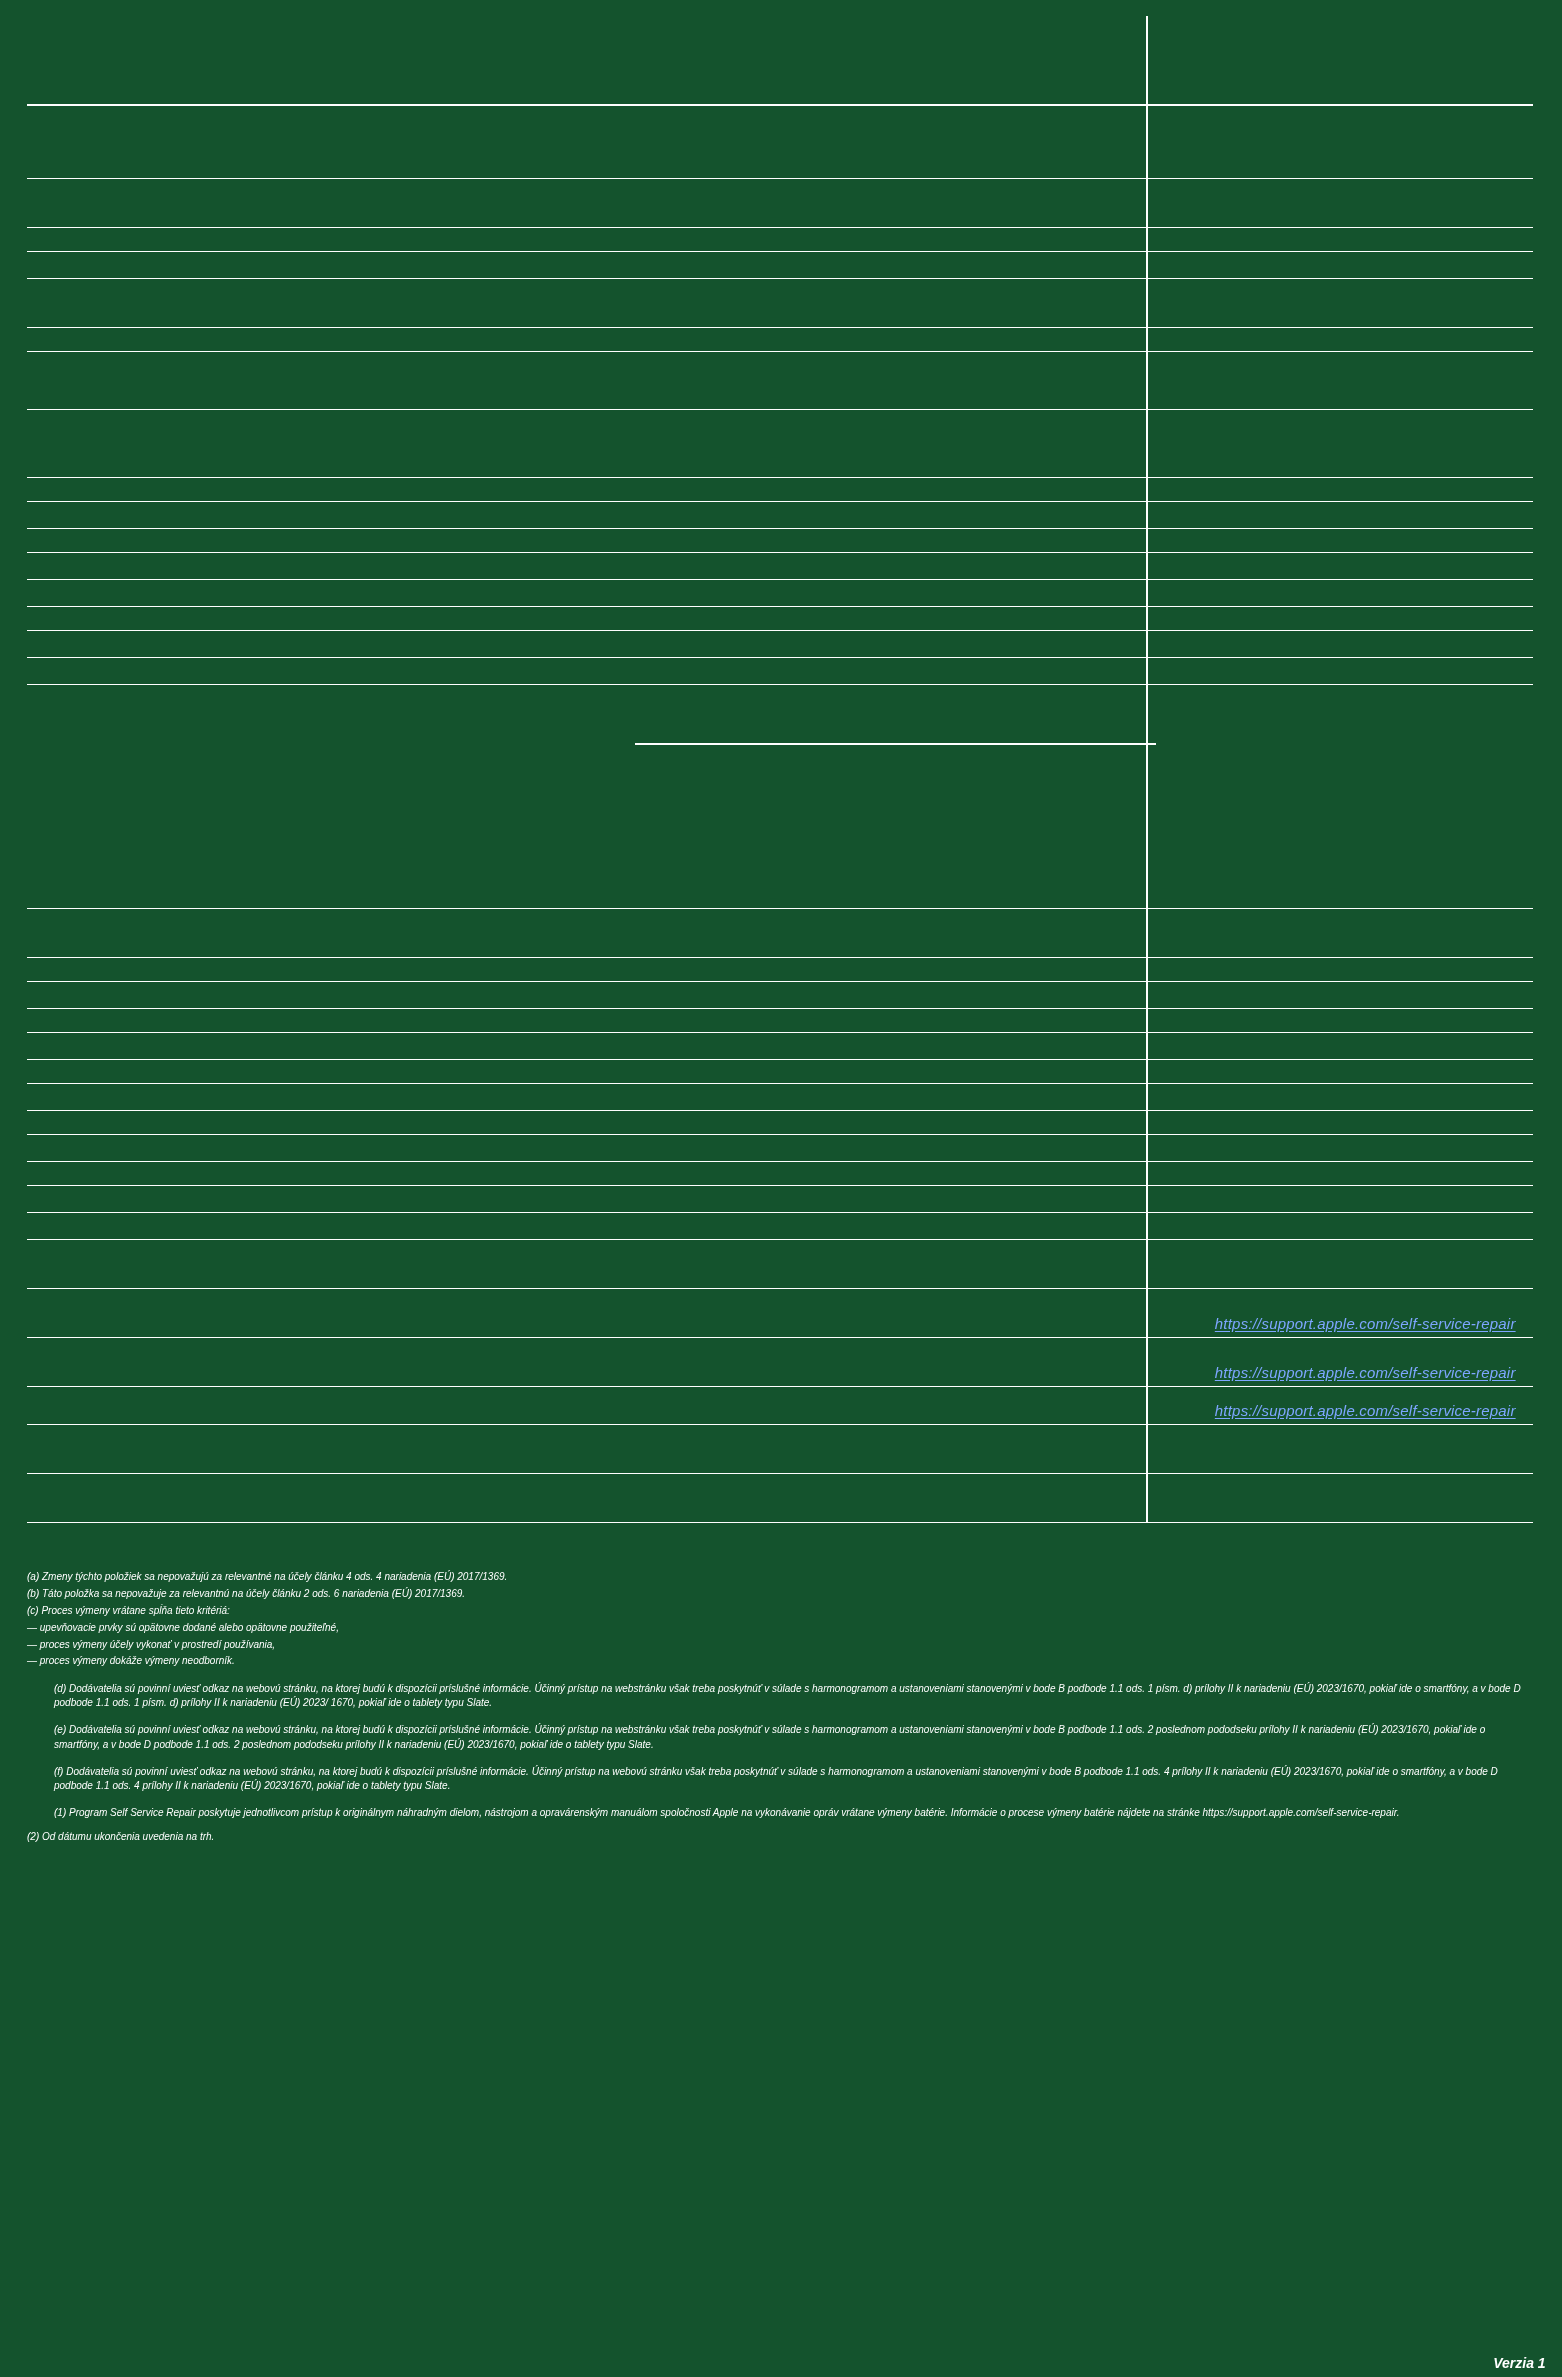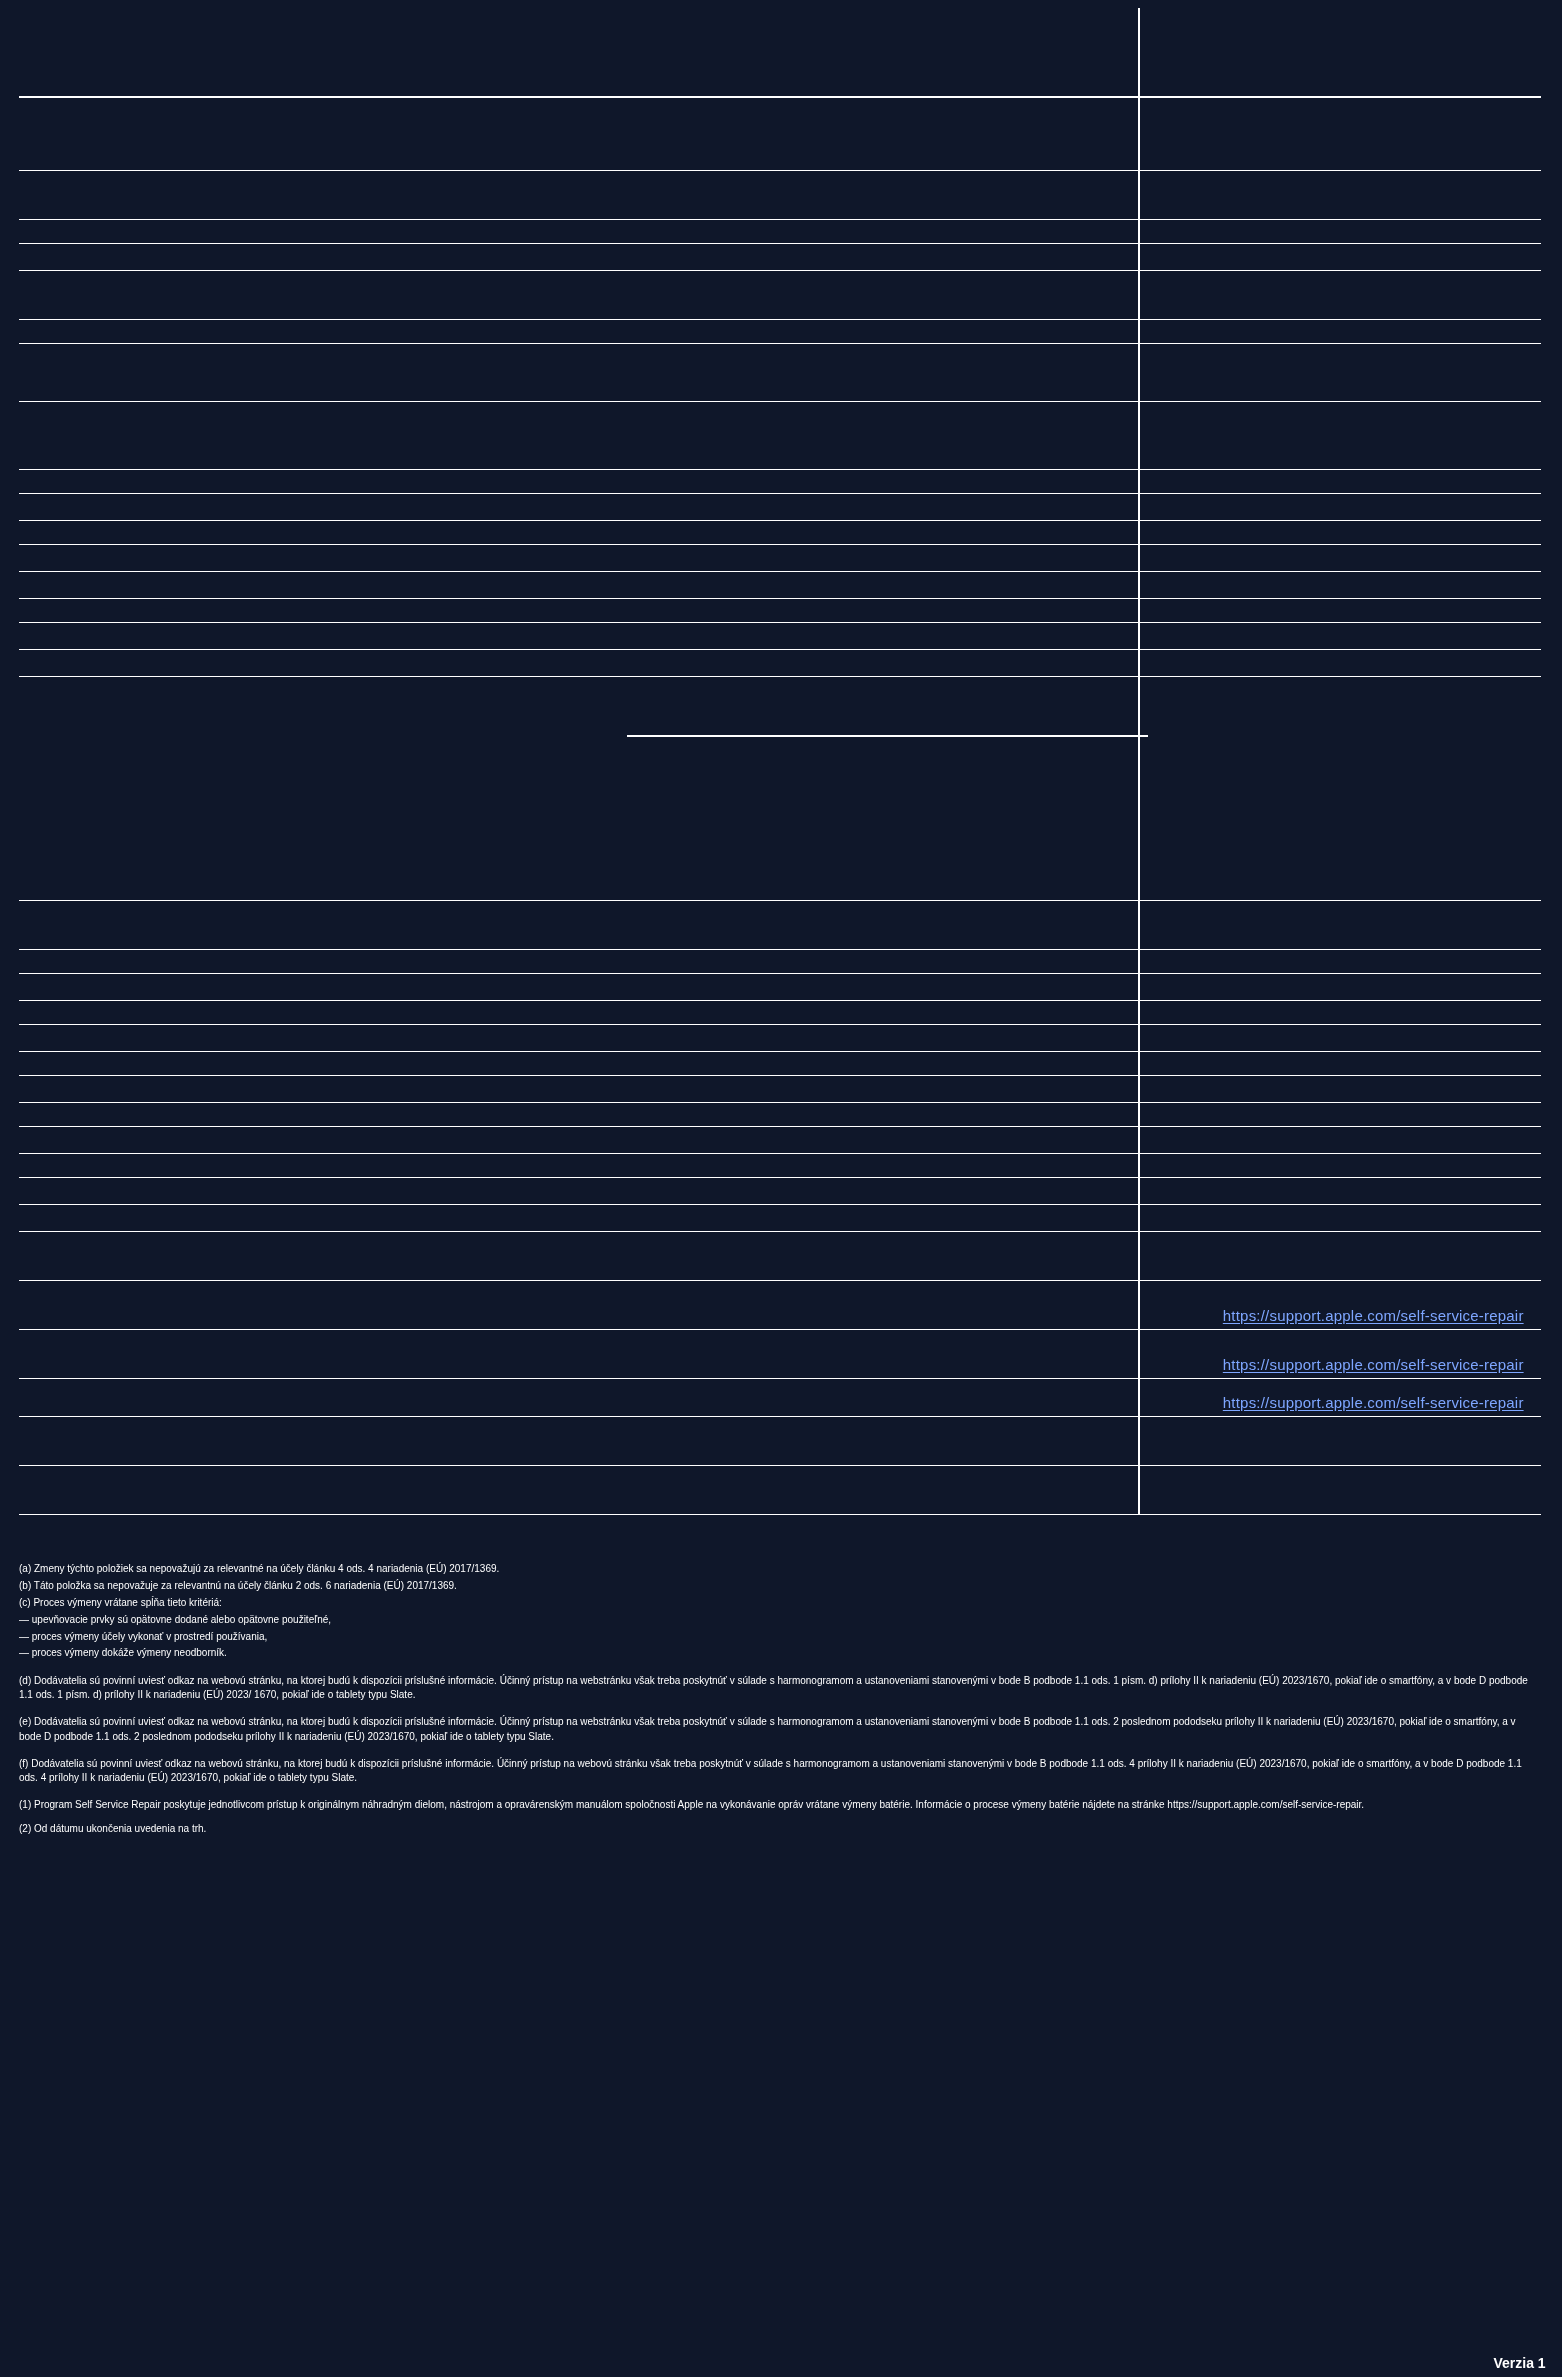--- a/index.html
+++ b/index.html
@@ -12,23 +12,24 @@
     min-height: 2377px;
     font-family: "Liberation Sans", sans-serif;
     color: #f2f2f2;
     position: relative;
   }
 
   .page {
     position: relative;
     width: 1563px;
     min-height: 2377px;
-    background: #0f172a;
+    background: #14532d;
     box-sizing: border-box;
-    padding: 8px;
+    padding: 16px;
+    font-style: italic;
   }
 
   
   .table-area {
     position: relative;
     margin: 0 14px 0 11px;
     padding-top: 46px;
   }
 
   .trow {
@@ -90,20 +91,21 @@
     margin: 0 0 9.5px 0;
   }
   .notes p.tight {
     margin: 0 0 2.4px 0;
   }
   .notes .dash {
     margin: 0 0 2.4px 0;
   }
   .notes .gap {
     margin-top: 12.6px;
+    margin-left: 27px;
   }
 
   .version {
     position: absolute;
     right: 17.4px;
     bottom: 6.3px;
     font-size: 14px;
     font-weight: bold;
     color: #ffffff;
   }

